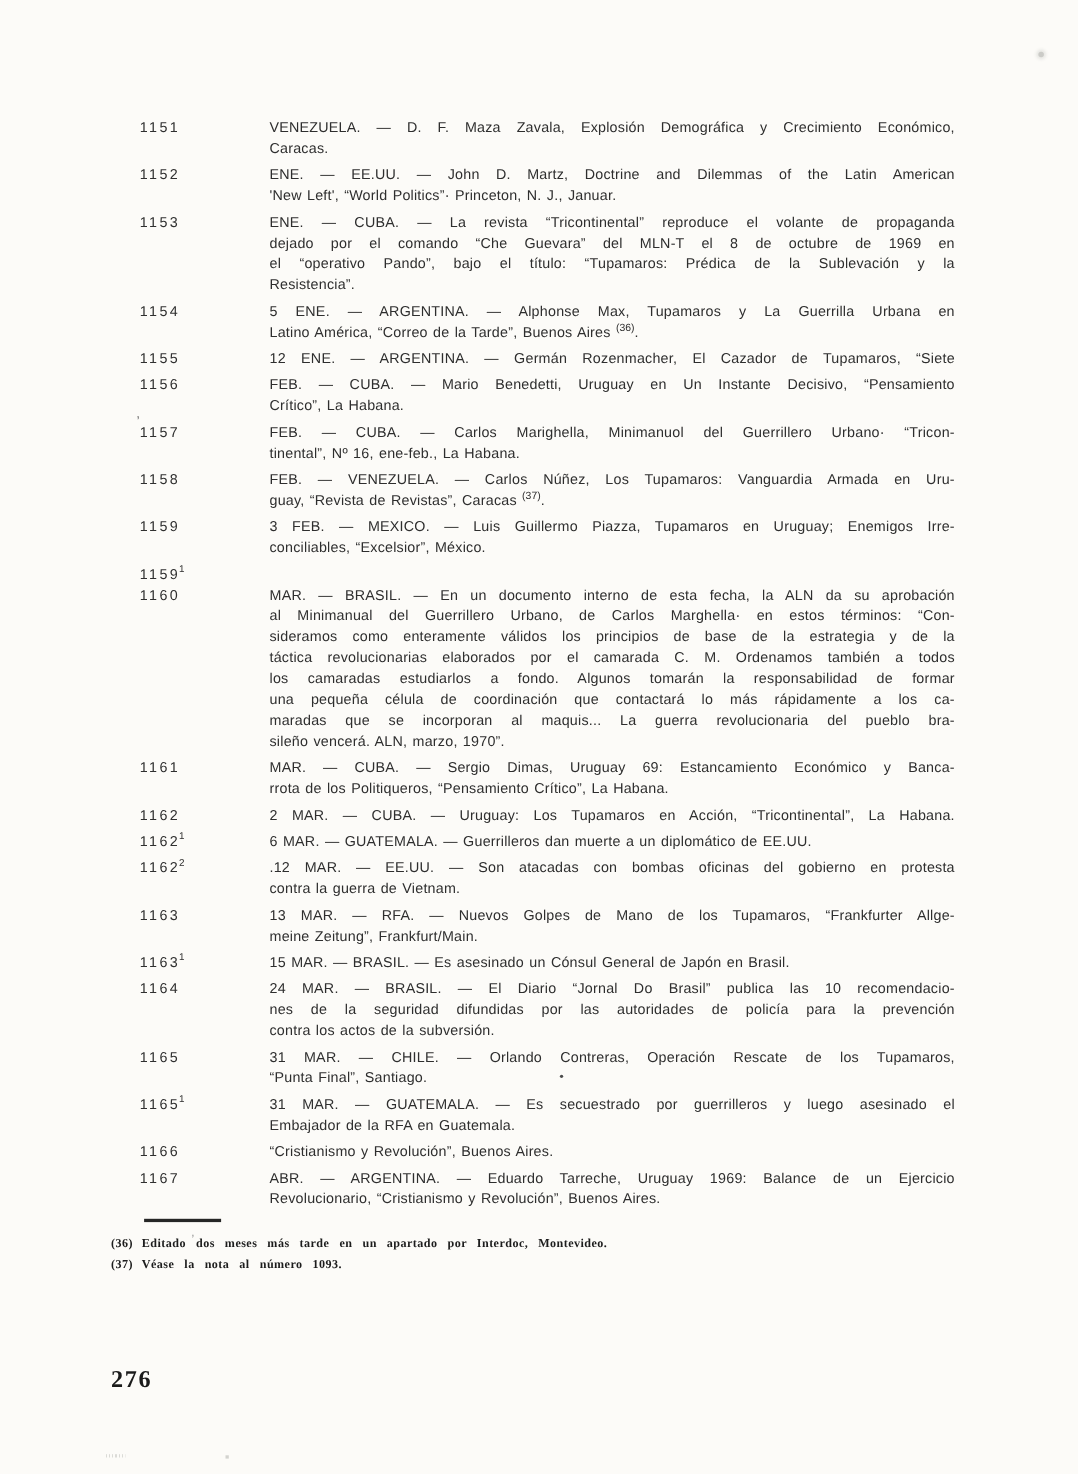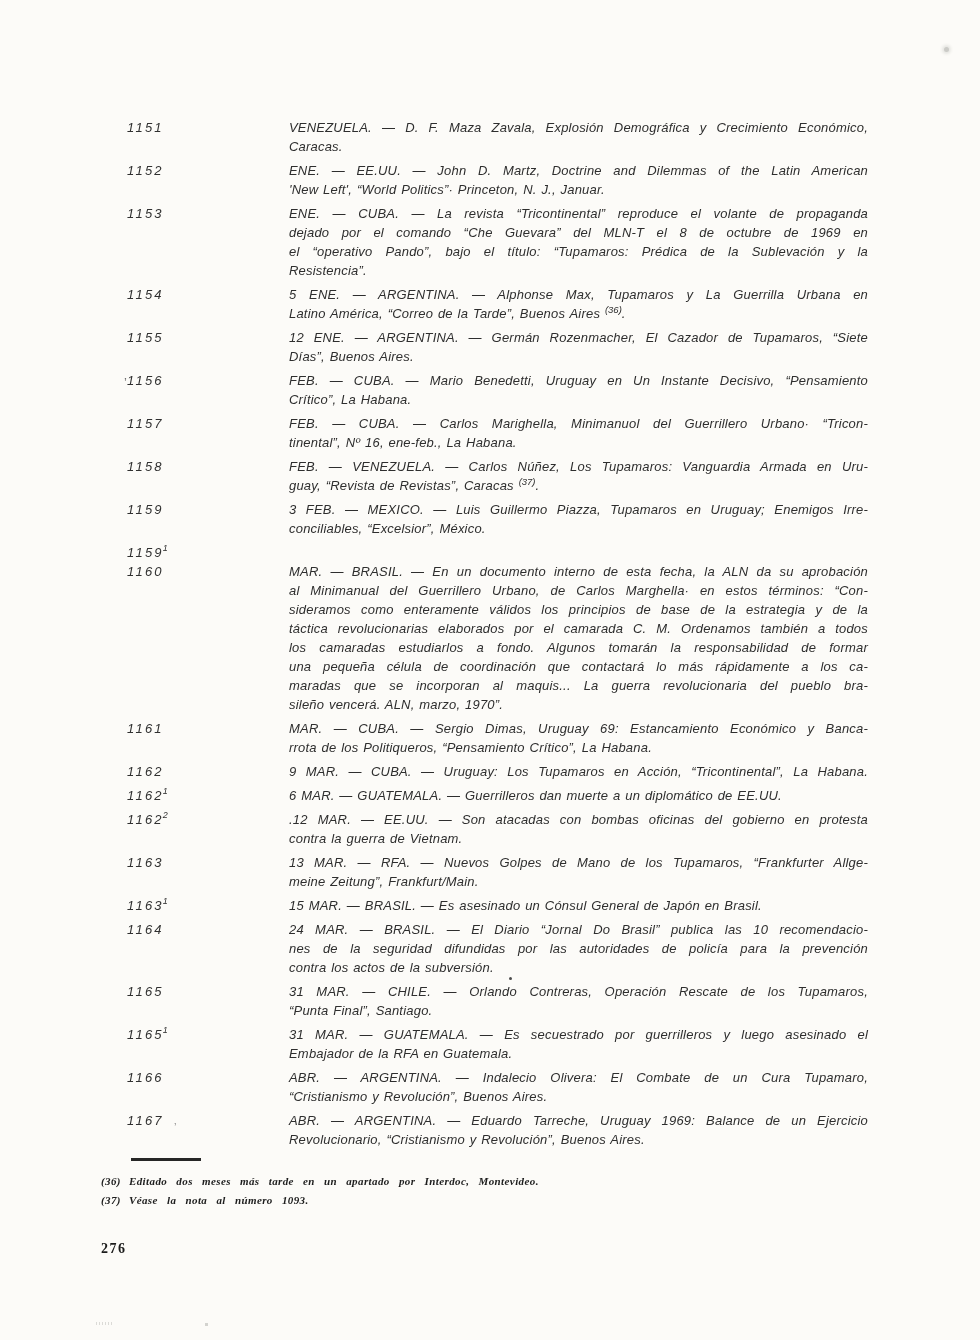--- a/index.html
+++ b/index.html
@@ -5,40 +5,39 @@
   html, body { margin: 0; padding: 0; }
   body {
     width: 980px; height: 1340px;
     background: #fcfbf8;
     font-family: "Liberation Sans", sans-serif;
     color: #2e2e2e;
     overflow: hidden;
   }
   .page { position: relative; width: 980px; height: 1340px; }
 
-  .content { position: absolute; left: 127px; top: 118px; width: 741px; font-style: italic; }
+  .content { position: absolute; left: 127px; top: 106px; width: 741px; }
 
   .entry { display: flex; margin-bottom: 5px; }
   .entry.tight { margin-bottom: 0; align-items: flex-end; }
   .entry .num {
     flex: 0 0 118px; width: 118px;
     font-size: 13px; line-height: 19px;
     letter-spacing: 2.2px; color: #303030;
   }
   .entry .num sup {
     font-size: 9px; line-height: 0; letter-spacing: 0;
     position: relative; top: -1px; left: -1px;
   }
   .entry .lines { width: 623px; }
   .line {
     font-size: 13px; line-height: 19px;
     letter-spacing: 0.2px; word-spacing: 1px;
     text-align: justify; text-align-last: justify;
     white-space: normal;
-    margin-left: 44px;
   }
   .line.last { text-align-last: left; }
   sup.fnref { font-size: 9.5px; line-height: 0; letter-spacing: 0; }
 
   .fn-rule {
     width: 70px; height: 0;
     border-top: 3px solid #262626;
     margin: 9px 0 11px 4px;
   }
   .footnotes {
@@ -47,21 +46,21 @@
     font-weight: bold;
     font-size: 11px; line-height: 19px;
     color: #1d1d1d;
     letter-spacing: 0.4px; word-spacing: 6px;
   }
   .fn-item .fn-label { margin-right: 8px; }
 
   .page-number {
     position: absolute; left: 101px; top: 1241px;
     font-family: "Liberation Serif", serif;
-    font-weight: bold; font-size: 14px;
+    font-weight: bold; font-size: 22px;
     letter-spacing: 1.5px; color: #1b1b1b;
   }
 
   
   .artifact { position: absolute; pointer-events: none; }
   .speck-a { left: 944px; top: 47px; width: 5px; height: 5px; border-radius: 50%;
              background: #cbcbc7; box-shadow: 0 0 3px 2px #e6e6e2; }
   .tick-1156 { left: 124px; top: 375px; font-size: 13px; color: #6f6f6f; }
   .tick-1156::before { content: "\2019"; }
   .tick-1167 { left: 174px; top: 1121px; font-size: 11px; color: #8a8a8a; }
@@ -109,21 +108,20 @@
     <div class="lines">
             <div class="line">5 ENE. — ARGENTINA. — Alphonse Max, Tupamaros y La Guerrilla Urbana en</div>
             <div class="line last">Latino América, “Correo de la Tarde”, Buenos Aires <sup class="fnref">(36)</sup>.</div>
           </div>
   </div>
 
   <div class="entry">
     <div class="num"><span class="n">1155</span></div>
     <div class="lines">
             <div class="line">12 ENE. — ARGENTINA. — Germán Rozenmacher, El Cazador de Tupamaros, “Siete</div>
-            <div class="line last">Días”, Buenos Aires.</div>
           </div>
   </div>
 
   <div class="entry">
     <div class="num"><span class="n">1156</span></div>
     <div class="lines">
             <div class="line">FEB. — CUBA. — Mario Benedetti, Uruguay en Un Instante Decisivo, “Pensamiento</div>
             <div class="line last">Crítico”, La Habana.</div>
           </div>
   </div>
@@ -174,21 +172,21 @@
     <div class="num"><span class="n">1161</span></div>
     <div class="lines">
             <div class="line">MAR. — CUBA. — Sergio Dimas, Uruguay 69: Estancamiento Económico y Banca-</div>
             <div class="line last">rrota de los Politiqueros, “Pensamiento Crítico”, La Habana.</div>
           </div>
   </div>
 
   <div class="entry">
     <div class="num"><span class="n">1162</span></div>
     <div class="lines">
-            <div class="line">9 MAR. — CUBA. — Uruguay: Los Tupamaros en Acción, “Tricontinental”, La Habana.</div>
+            <div class="line">2 MAR. — CUBA. — Uruguay: Los Tupamaros en Acción, “Tricontinental”, La Habana.</div>
           </div>
   </div>
 
   <div class="entry">
     <div class="num"><span class="n">1162</span><sup class="s">1</sup></div>
     <div class="lines">
             <div class="line last">6 MAR. — GUATEMALA. — Guerrilleros dan muerte a un diplomático de EE.UU.</div>
           </div>
   </div>
 
@@ -237,21 +235,20 @@
     <div class="num"><span class="n">1165</span><sup class="s">1</sup></div>
     <div class="lines">
             <div class="line">31 MAR. — GUATEMALA. — Es secuestrado por guerrilleros y luego asesinado el</div>
             <div class="line last">Embajador de la RFA en Guatemala.</div>
           </div>
   </div>
 
   <div class="entry">
     <div class="num"><span class="n">1166</span></div>
     <div class="lines">
-            <div class="line">ABR. — ARGENTINA. — Indalecio Olivera: El Combate de un Cura Tupamaro,</div>
             <div class="line last">“Cristianismo y Revolución”, Buenos Aires.</div>
           </div>
   </div>
 
   <div class="entry">
     <div class="num"><span class="n">1167</span></div>
     <div class="lines">
             <div class="line">ABR. — ARGENTINA. — Eduardo Tarreche, Uruguay 1969: Balance de un Ejercicio</div>
             <div class="line last">Revolucionario, “Cristianismo y Revolución”, Buenos Aires.</div>
           </div>

